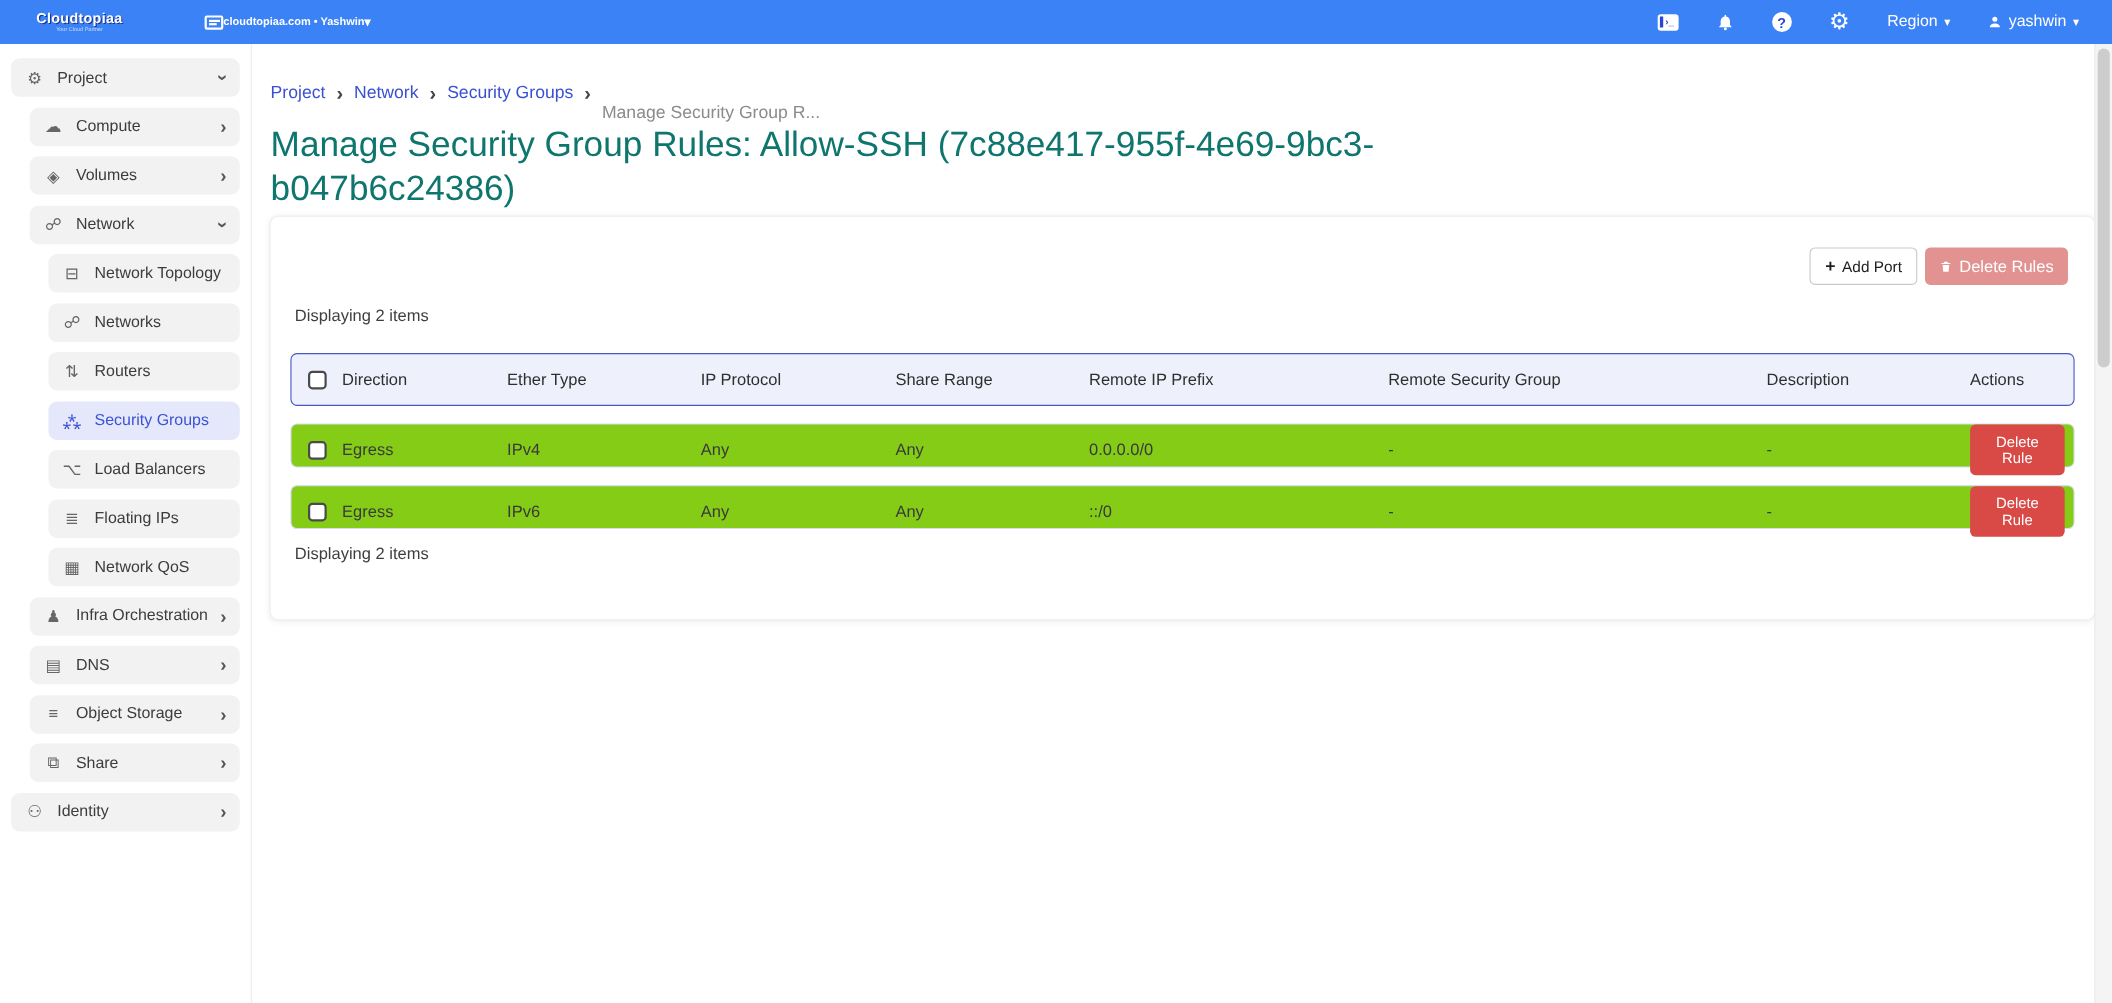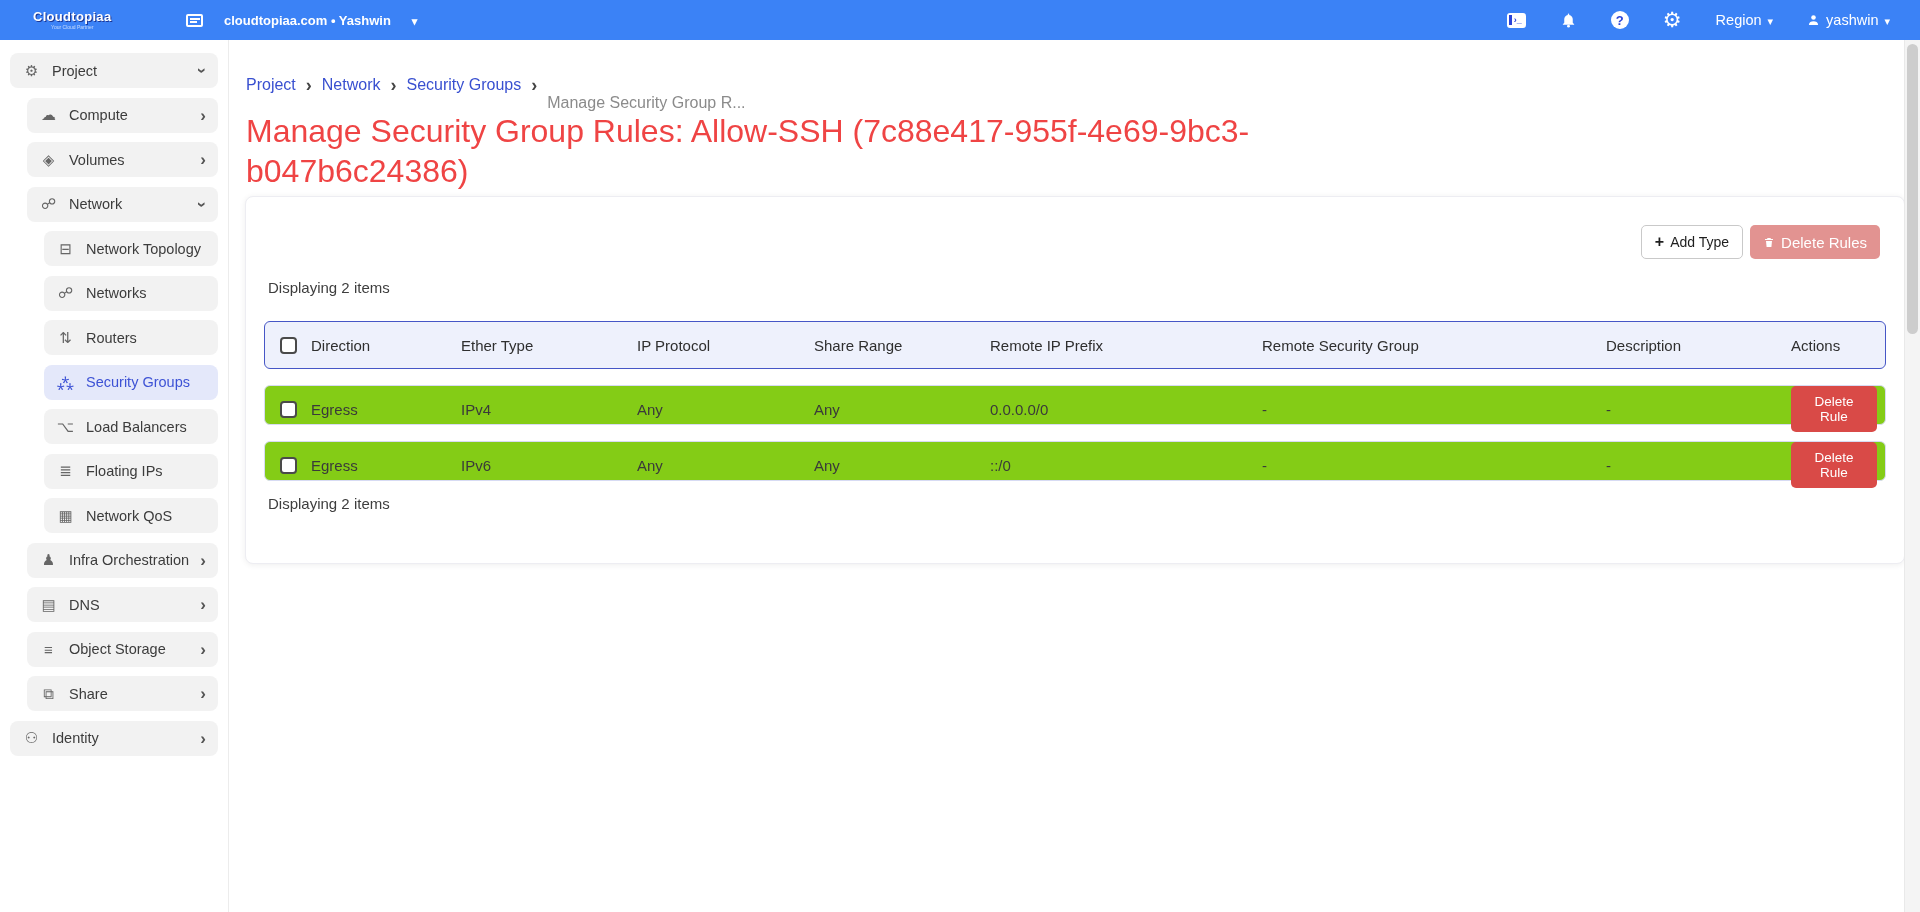--- a/index.html
+++ b/index.html
@@ -12,21 +12,21 @@
 
   
   .topbar {
     position:absolute; top:0; left:0; width:1920px; height:40px;
     background:#3b82f6; color:#fff; display:flex; align-items:center; z-index:10;
   }
   .logo { margin-left:33px; display:flex; flex-direction:column; align-items:center; line-height:1; cursor:pointer; }
   .logo-title { font-size:13px; font-weight:bold; letter-spacing:.3px; text-shadow:1px 1px 0 rgba(20,32,120,.8); }
   .logo-tagline { font-size:5px; opacity:.7; margin-top:2px; white-space:nowrap; }
 
-  .context { position:absolute; left:186px; top:0; height:40px; display:flex; align-items:center; gap:21px; font-size:13px; font-weight:600; cursor:pointer; }
+  .context { position:absolute; left:186px; top:0; height:40px; display:flex; align-items:center; gap:0; font-size:10px; font-weight:600; cursor:pointer; }
   .ctx-icon { width:17px; height:13px; border:2px solid #fff; border-radius:2px; position:relative; }
   .ctx-icon::before { content:""; position:absolute; left:1.5px; top:2px; width:10px; height:2px; background:#fff; }
   .ctx-icon::after  { content:""; position:absolute; left:1.5px; top:5.5px; width:7px; height:2px; background:#fff; }
   .caret::before { content:"▾"; font-size:11px; }
 
   .topbar-right { margin-left:auto; display:flex; align-items:center; gap:34px; margin-right:30px; }
   .tb-icon { cursor:pointer; display:flex; align-items:center; justify-content:center; }
   .console-icon { width:19px; height:15px; background:#fff; border-radius:3px; position:relative; }
   .console-icon::after { content:""; position:absolute; left:2.5px; top:2.5px; bottom:2.5px; width:3px; background:#2b44d8; }
   .console-icon::before { content:"›_"; position:absolute; left:7px; top:1px; color:#2b44d8; font-size:9px; font-weight:bold; line-height:12px; }
@@ -54,21 +54,21 @@
 
   
   .breadcrumb { position:absolute; left:246px; top:58px; display:flex; align-items:center; gap:10px; font-size:16px; }
   .crumb-link { color:#3950d0; cursor:pointer; }
   .crumb-sep { color:#444; font-weight:bold; font-size:15px; }
   .crumb-sep::before { content:"›"; font-size:18px; }
   .crumb-current { color:#8b8b8b;margin-top:36px; }
 
   .page-title {
     position:absolute; left:246px; top:90px; max-width:1150px;
-    font-size:32px; line-height:40px; color:#ef4444; font-weight:400;
+    font-size:32px; line-height:40px; color:#0f766e; font-weight:400;
     overflow-wrap:break-word;
   }
 
   .card {
     position:absolute; left:245px; top:196px; width:1660px; height:368px;
     background:#fff; border:1px solid #ededf2; border-radius:8px;
     box-shadow:0 1px 6px rgba(0,0,0,.07);
   }
   .toolbar { position:absolute; top:28px; right:24px; display:flex; gap:7px; }
   .btn-add {
@@ -232,21 +232,21 @@
   <span class="crumb-sep"></span>
   <span class="crumb-current">Manage Security Group R...</span>
 </nav>
 
 <h1 class="page-title">Manage Security Group Rules: Allow-SSH (7c88e417-955f-4e69-9bc3-b047b6c24386)</h1>
 
 <section class="card">
   <div class="toolbar">
     <button class="btn-add">
       <span class="plus-icon"></span>
-      <span>Add Type</span>
+      <span>Add Port</span>
     </button>
     <button class="btn-del-rules">
       <svg width="12" height="13" viewBox="0 0 24 24">
           <path fill="#fff" d="M9 3h6l1 2h4v2H4V5h4l1-2zM6 9h12l-1.2 12H7.2L6 9z"></path>
         </svg>
       <span>Delete Rules</span>
     </button>
   </div>
 
   <div class="summary-top">Displaying 2 items</div>

